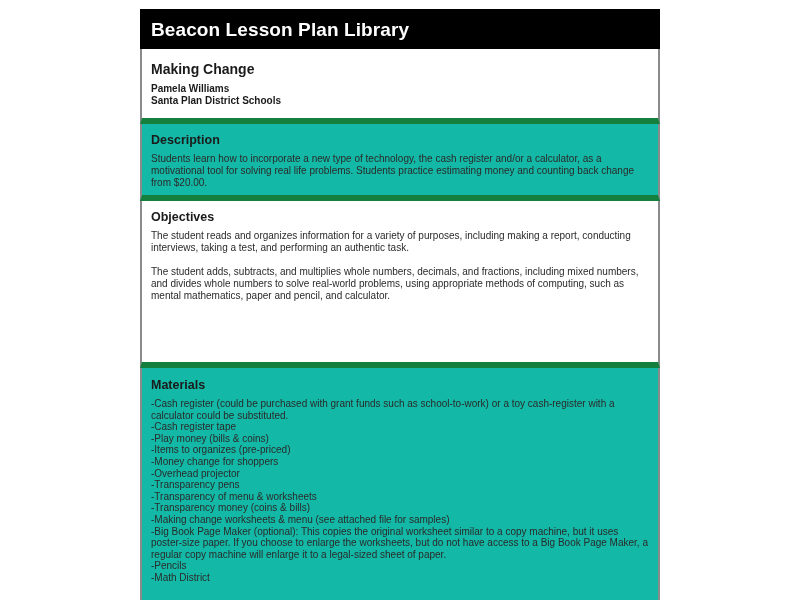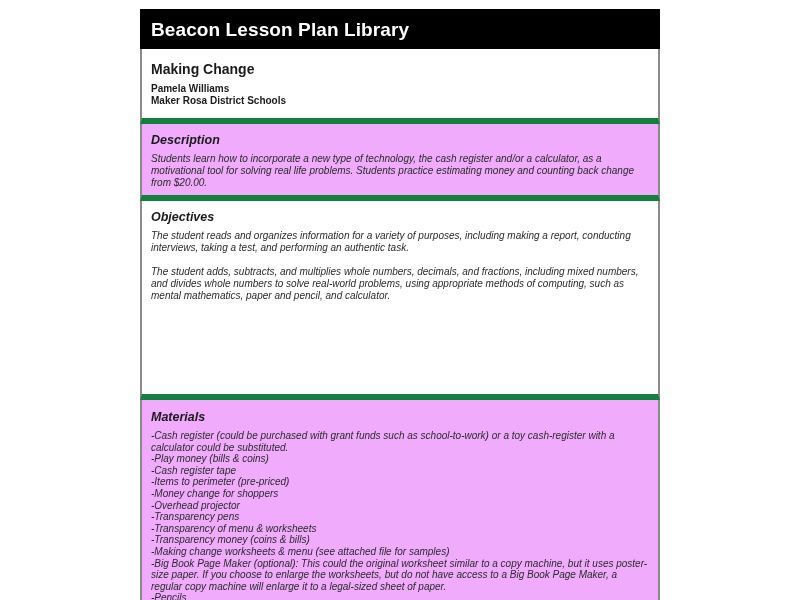--- a/index.html
+++ b/index.html
@@ -33,39 +33,39 @@
       line-height: 22px;
     }
     .section {
       box-sizing: border-box;
       border-left: 2px solid #8a8a8a;
       border-right: 2px solid #8a8a8a;
       border-bottom: 6px solid #15803d;
       padding: 0 9px;
     }
     .section.white { background: #ffffff; }
-    .section.gray { background: #f0abfc; font-style: italic; }
+    .section.gray { background: #14b8a6; }
 
     .title-section { height: 75px; padding-top: 12px; }
     .lesson-title {
       font-weight: bold;
       font-size: 14px;
       line-height: 16px;
       color: #1a1a1a;
       margin: 0 0 6px 0;
     }
     .author-line {
       font-weight: bold;
       font-size: 10px;
       line-height: 12px;
       color: #1a1a1a;
     }
 
     .desc-section { height: 77px; padding-top: 9px; }
-    .obj-section { height: 199px; padding-top: 9px; font-style: italic; }
+    .obj-section { height: 167px; padding-top: 9px; }
     .mat-section { height: 280px; padding-top: 10px; }
 
     .section-heading {
       font-weight: bold;
       font-size: 12.5px;
       line-height: 15px;
       color: #1a1a1a;
       margin: 0 0 5px 0;
     }
     .para {
@@ -97,48 +97,48 @@
 
 <div class="page">
 
   <div class="banner">
     <div class="banner-title">Beacon Lesson Plan Library</div>
   </div>
 
   <div class="section white title-section">
     <div class="lesson-title">Making Change</div>
     <div class="author-line">Pamela Williams</div>
-    <div class="author-line">Maker Rosa District Schools</div>
+    <div class="author-line">Santa Plan District Schools</div>
   </div>
 
   <div class="section gray desc-section">
     <div class="section-heading">Description</div>
     <p class="para">Students learn how to incorporate a new type of technology, the cash register and/or a calculator, as a motivational tool for solving real life problems. Students practice estimating money and counting back change from $20.00.</p>
   </div>
 
   <div class="section white obj-section">
     <div class="section-heading">Objectives</div>
     <p class="para">The student reads and organizes information for a variety of purposes, including making a report, conducting interviews, taking a test, and performing an authentic task.</p>
     <p class="para">The student adds, subtracts, and multiplies whole numbers, decimals, and fractions, including mixed numbers, and divides whole numbers to solve real-world problems, using appropriate methods of computing, such as mental mathematics, paper and pencil, and calculator.</p>
   </div>
 
   <div class="section gray mat-section">
     <div class="section-heading">Materials</div>
     <ul class="mat-list">
       <li>-Cash register (could be purchased with grant funds such as school-to-work) or a toy cash-register with a calculator could be substituted.</li>
+      <li>-Cash register tape</li>
       <li>-Play money (bills &amp; coins)</li>
-      <li>-Cash register tape</li>
-      <li>-Items to perimeter (pre-priced)</li>
+      <li>-Items to organizes (pre-priced)</li>
       <li>-Money change for shoppers</li>
       <li>-Overhead projector</li>
       <li>-Transparency pens</li>
       <li>-Transparency of menu &amp; worksheets</li>
       <li>-Transparency money (coins &amp; bills)</li>
       <li>-Making change worksheets &amp; menu (see attached file for samples)</li>
-      <li>-Big Book Page Maker (optional): This could the original worksheet similar to a copy machine, but it uses poster-size paper. If you choose to enlarge the worksheets, but do not have access to a Big Book Page Maker, a regular copy machine will enlarge it to a legal-sized sheet of paper.</li>
+      <li>-Big Book Page Maker (optional): This copies the original worksheet similar to a copy machine, but it uses poster-size paper. If you choose to enlarge the worksheets, but do not have access to a Big Book Page Maker, a regular copy machine will enlarge it to a legal-sized sheet of paper.</li>
       <li>-Pencils</li>
       <li>-Math District</li>
     </ul>
   </div>
 
   <div class="after-section"></div>
 
 </div>
 
 </body></html>

